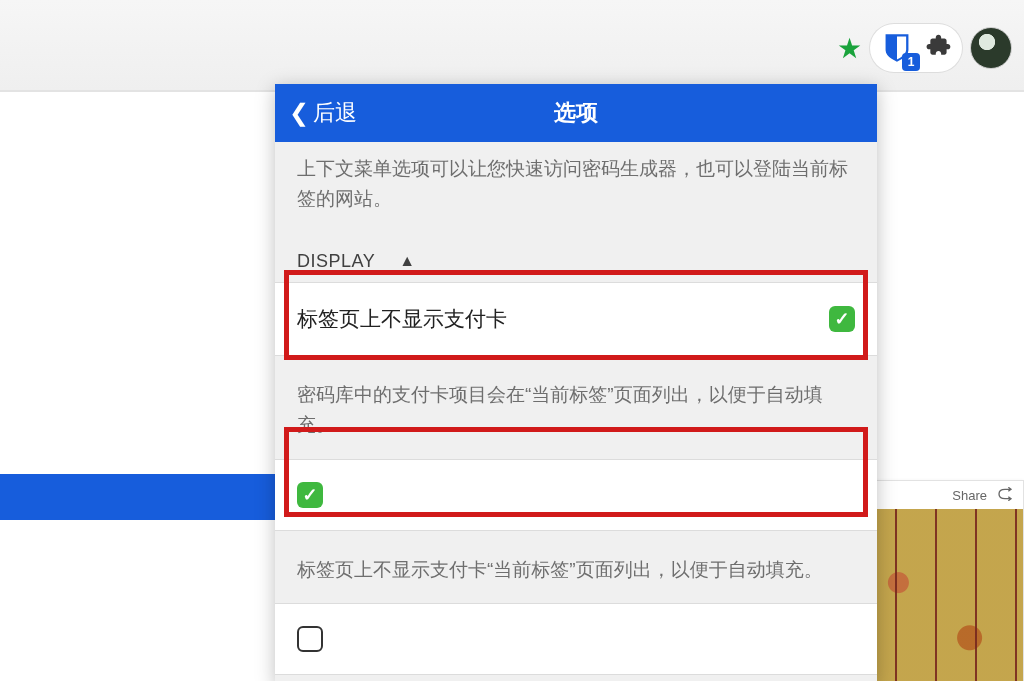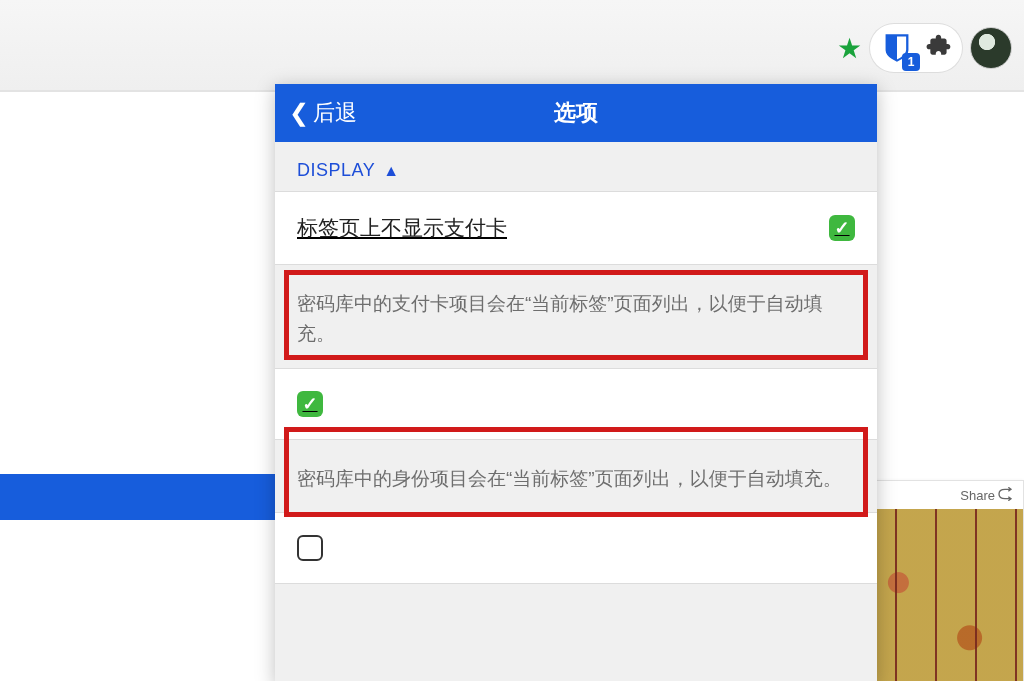--- a/index.html
+++ b/index.html
@@ -68,21 +68,21 @@
     position:absolute;
     right: 0; top: 388px;
     width: 180px; height: 214px;
     background:#fff;
     border:1px solid #e2e2e2;
     box-shadow: 0 1px 4px rgba(0,0,0,.08);
   }
   .side-image-head {
     height: 28px;
     display:flex; align-items:center; justify-content:flex-end;
-    gap:2px; padding: 0 10px;
+    gap:10px; padding: 0 10px;
     font-size: 13px; color:#666;
   }
   .side-image-body {
     height: calc(100% - 28px);
     background:
       linear-gradient(90deg, rgba(120,40,30,.9) 0 2px, transparent 2px) 10px 0/40px 100%,
       linear-gradient(0deg, rgba(190,150,40,.45), rgba(190,150,40,.45)),
       radial-gradient(circle at 30% 40%, #c94f4f 0 10px, transparent 11px),
       radial-gradient(circle at 70% 70%, #b3472b 0 12px, transparent 13px),
       #c9b26b;
@@ -130,37 +130,36 @@
   .popup-body::-webkit-scrollbar-thumb { background:#b9b9b9; border-radius:6px; }
   .popup-body::-webkit-scrollbar-track { background:#e6e6e6; }
 
   .desc-text {
     color:#6e6e6e;
     font-size: 19px;
     line-height: 1.6;
     padding: 12px 22px 18px 22px;
   }
   .section-header {
-    color:#1d4ed8;
+    color:#404040;
     font-size: 18px;
     letter-spacing: .5px;
     padding: 18px 22px 10px 22px;
-    display:flex; align-items:center; gap:8px;
+    display:flex; align-items:center; gap:24px;
     cursor:pointer;
   }
   .section-header .caret { font-size: 16px; }
 
   .option-row {
     background:#fff;
     border-top:1px solid #dcdcdc;
     border-bottom:1px solid #dcdcdc;
     padding: 22px 22px;
     display:flex; align-items:center; justify-content:space-between;
     position:relative;
-    text-decoration:underline;
   }
   .option-row + .desc-text { padding-top: 24px; }
   .opt-label { font-size: 21px; color:#222; }
 
   .chk {
     width: 26px; height: 26px;
     border-radius: 6px;
     display:flex; align-items:center; justify-content:center;
   }
   .chk.checked { background:#3fb83f; color:#fff; font-size:18px; font-weight:700; }
@@ -218,40 +217,41 @@
   <div class="popup-header">
     <div class="back-btn">
       <span class="back-chevron">❮</span>
       <span>后退</span>
     </div>
     <div class="popup-title">选项</div>
   </div>
 
   <div class="popup-body">
 
+    <div class="desc-text">上下文菜单选项可以让您快速访问密码生成器，也可以登陆当前标签的网站。</div>
 
     <div class="section-header">
       <span>DISPLAY</span>
       <span class="caret">▲</span>
     </div>
 
     <div class="option-row">
       <span class="opt-label">标签页上不显示支付卡</span>
       <span class="chk checked">
           <span>✓</span>
         </span>
     </div>
     <div class="desc-text">密码库中的支付卡项目会在“当前标签”页面列出，以便于自动填充。</div>
 
     <div class="option-row">
       <span class="chk checked">
           <span>✓</span>
         </span>
     </div>
-    <div class="desc-text">密码库中的身份项目会在“当前标签”页面列出，以便于自动填充。</div>
+    <div class="desc-text">标签页上不显示支付卡“当前标签”页面列出，以便于自动填充。</div>
 
     <div class="option-row">
       <span class="chk unchecked"></span>
     </div>
 
     <div class="highlight-box hl1"></div>
     <div class="highlight-box hl2"></div>
 
   </div>
 </div>

